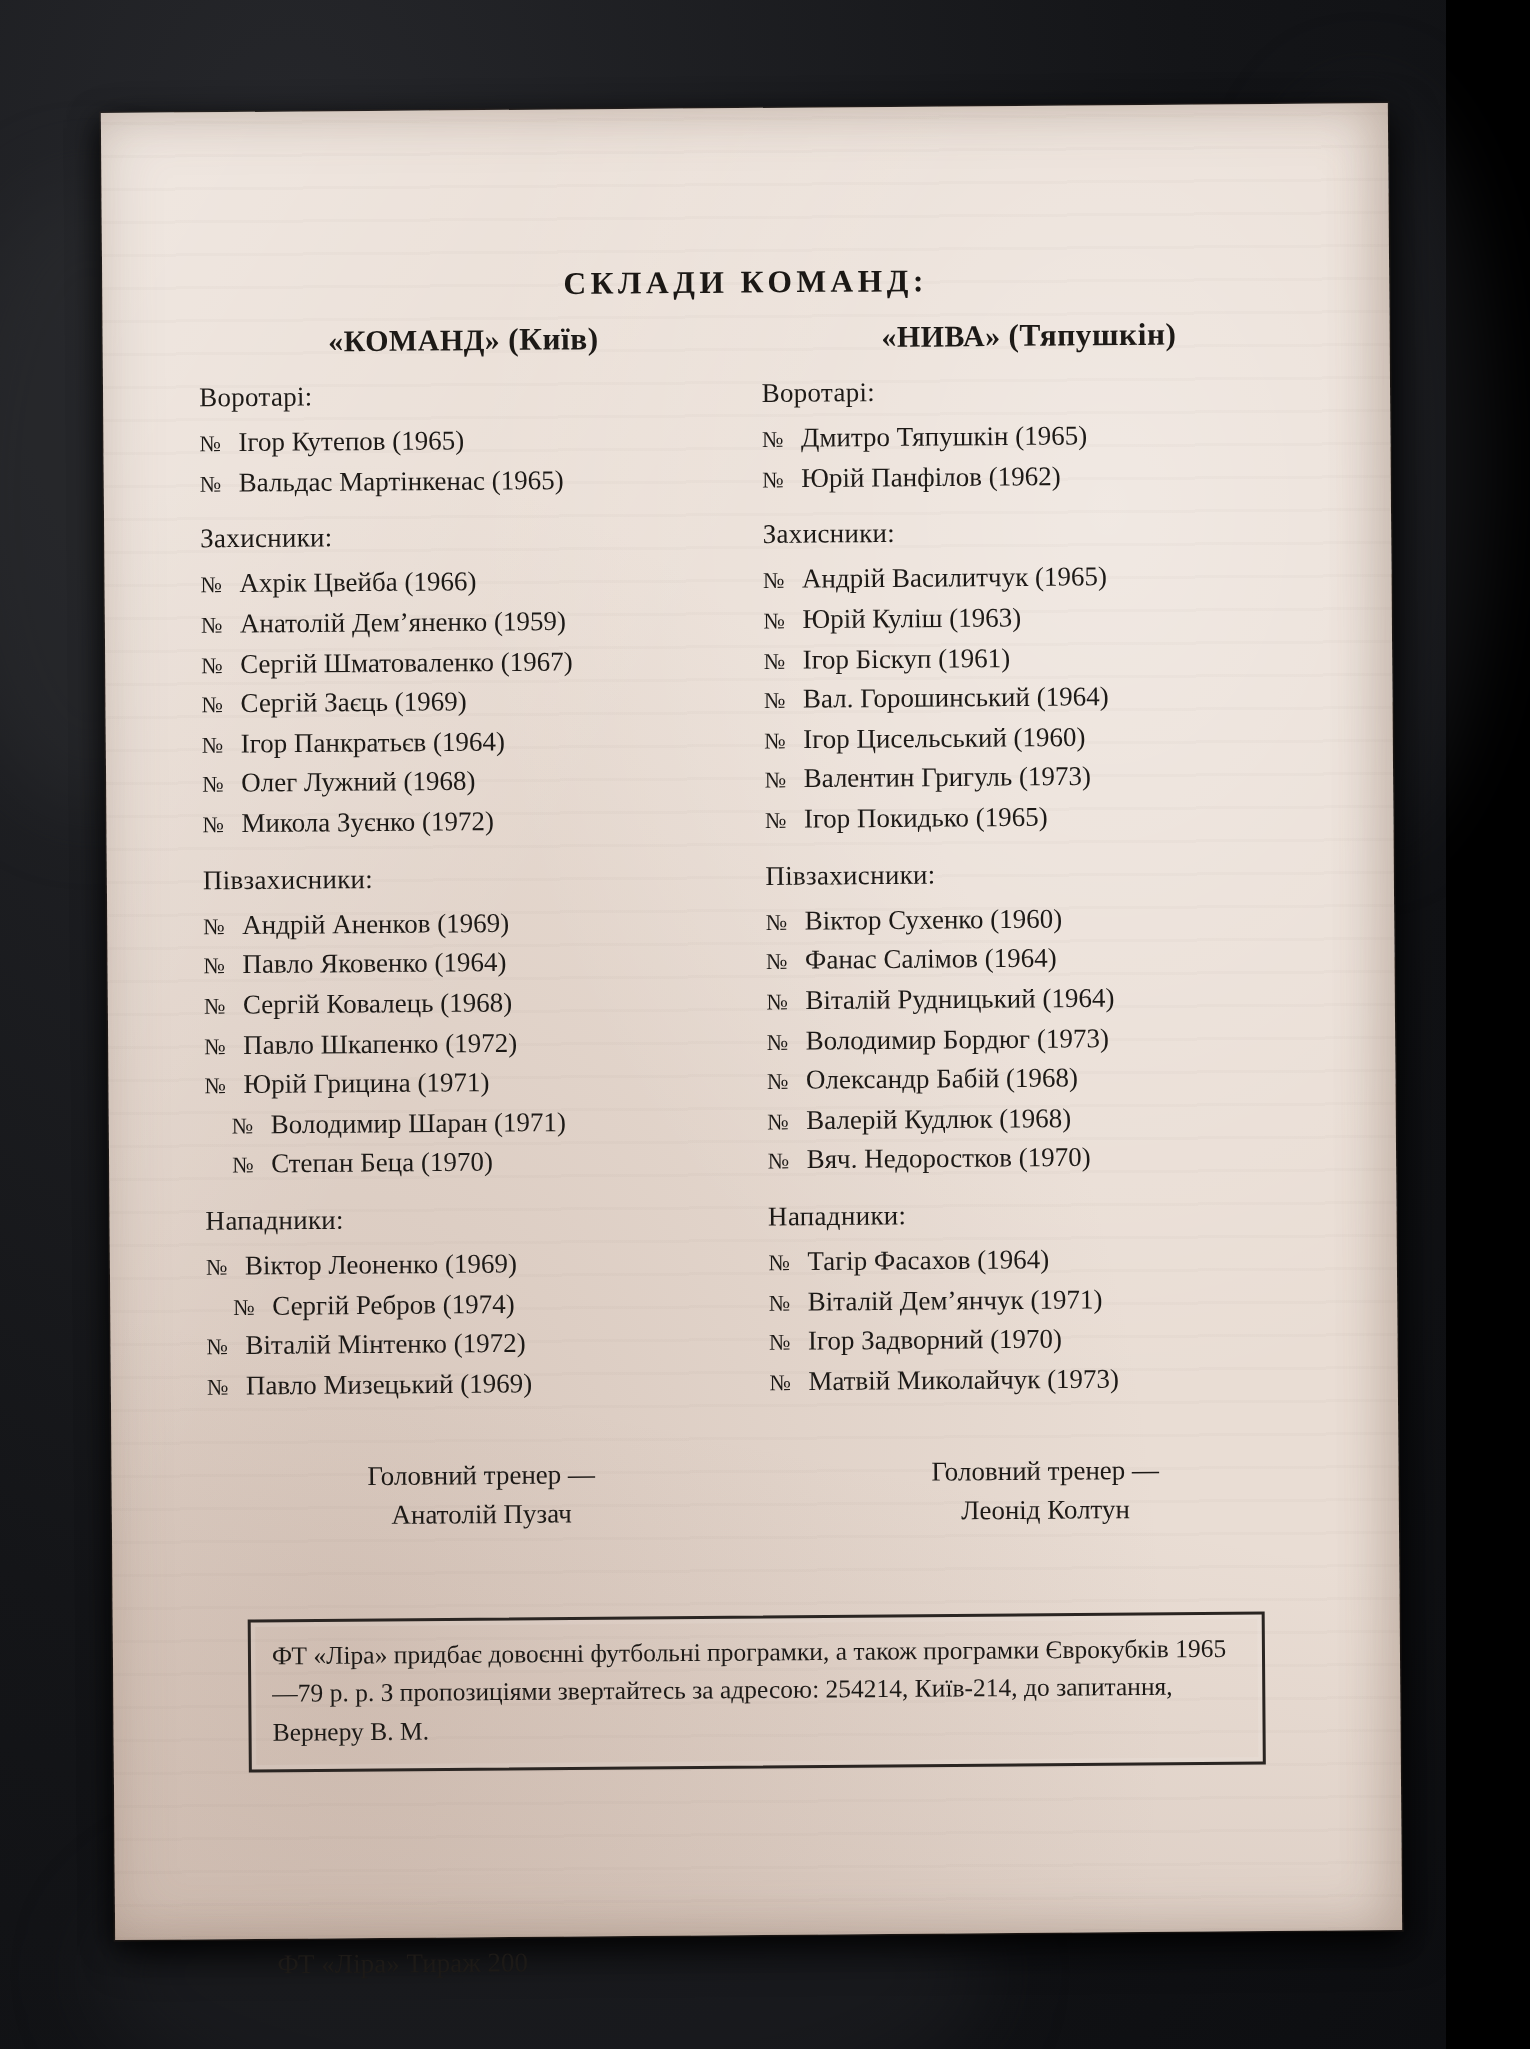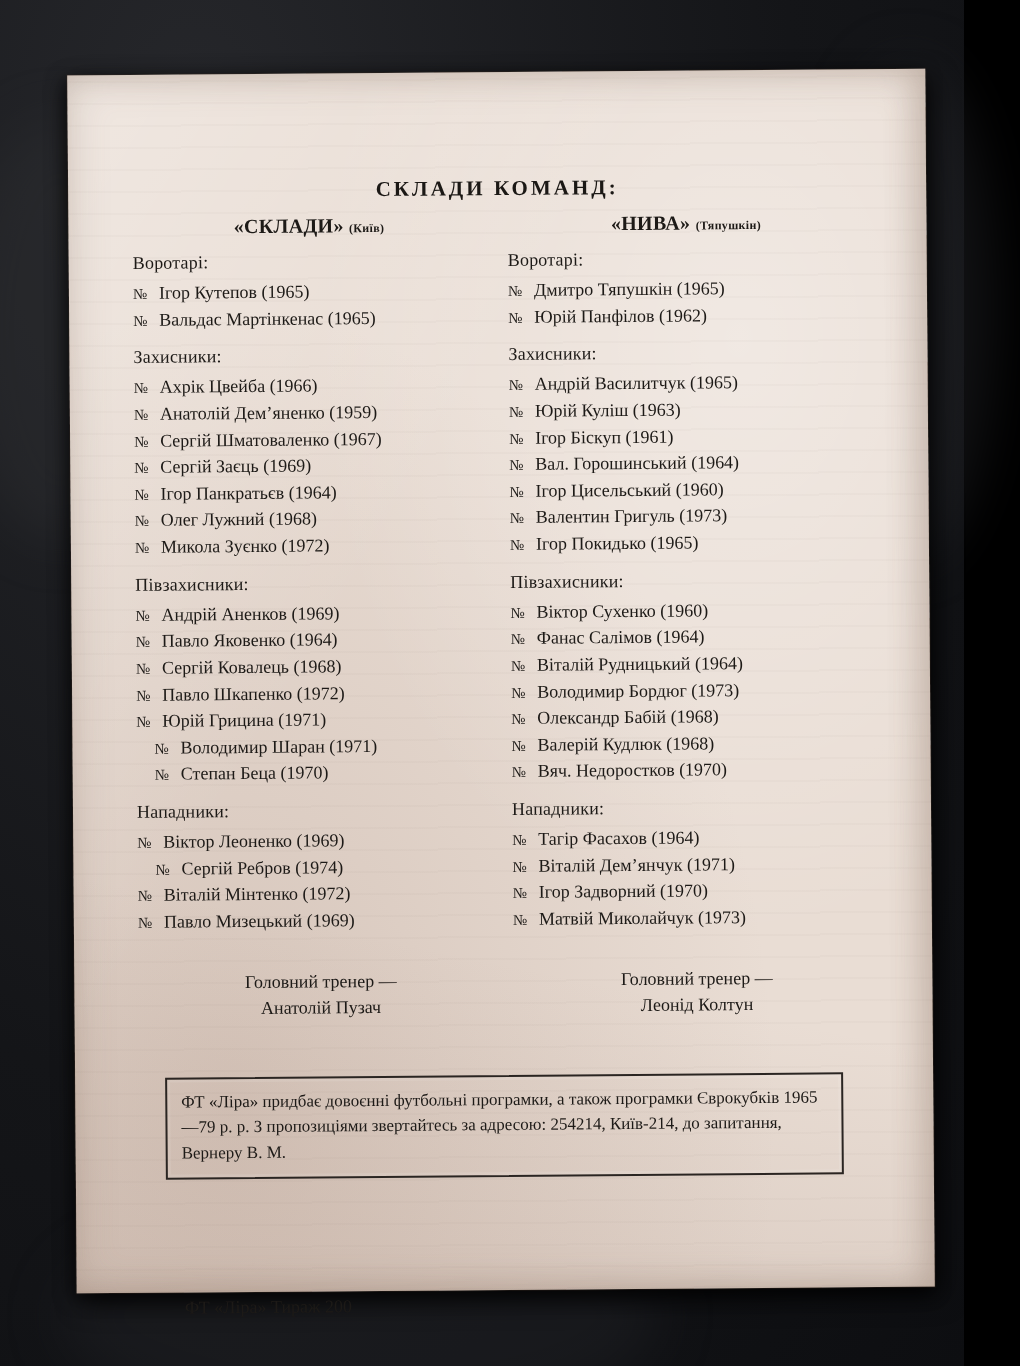--- a/index.html
+++ b/index.html
@@ -89,21 +89,21 @@
     margin: 0 0 14px 0;
   }
   .teams-head .col {
     width: 50%;
     text-align: center;
     font-size: 20px;
     font-weight: bold;
     letter-spacing: .3px;
   }
   .teams-head .city {
-    font-size: 12px;
+    font-size: 21px;
     font-weight: bold;
   }
 
   .cols {
     display: flex;
     gap: 0;
   }
   .col {
     width: 50%;
     box-sizing: border-box;
@@ -171,21 +171,21 @@
 
   <div class="sheet">
     <div class="edge-shadow"></div>
 
     <div class="content">
 
       <div class="doc-title">СКЛАДИ КОМАНД:</div>
 
       <div class="teams-head">
         <div class="col">
-          <span>«СКЛАДИ»</span>
+          <span>«КОМАНД»</span>
           <span class="city">(Київ)</span>
         </div>
         <div class="col">
           <span>«НИВА»</span>
           <span class="city">(Тяпушкін)</span>
         </div>
       </div>
 
       <div class="cols">
 

